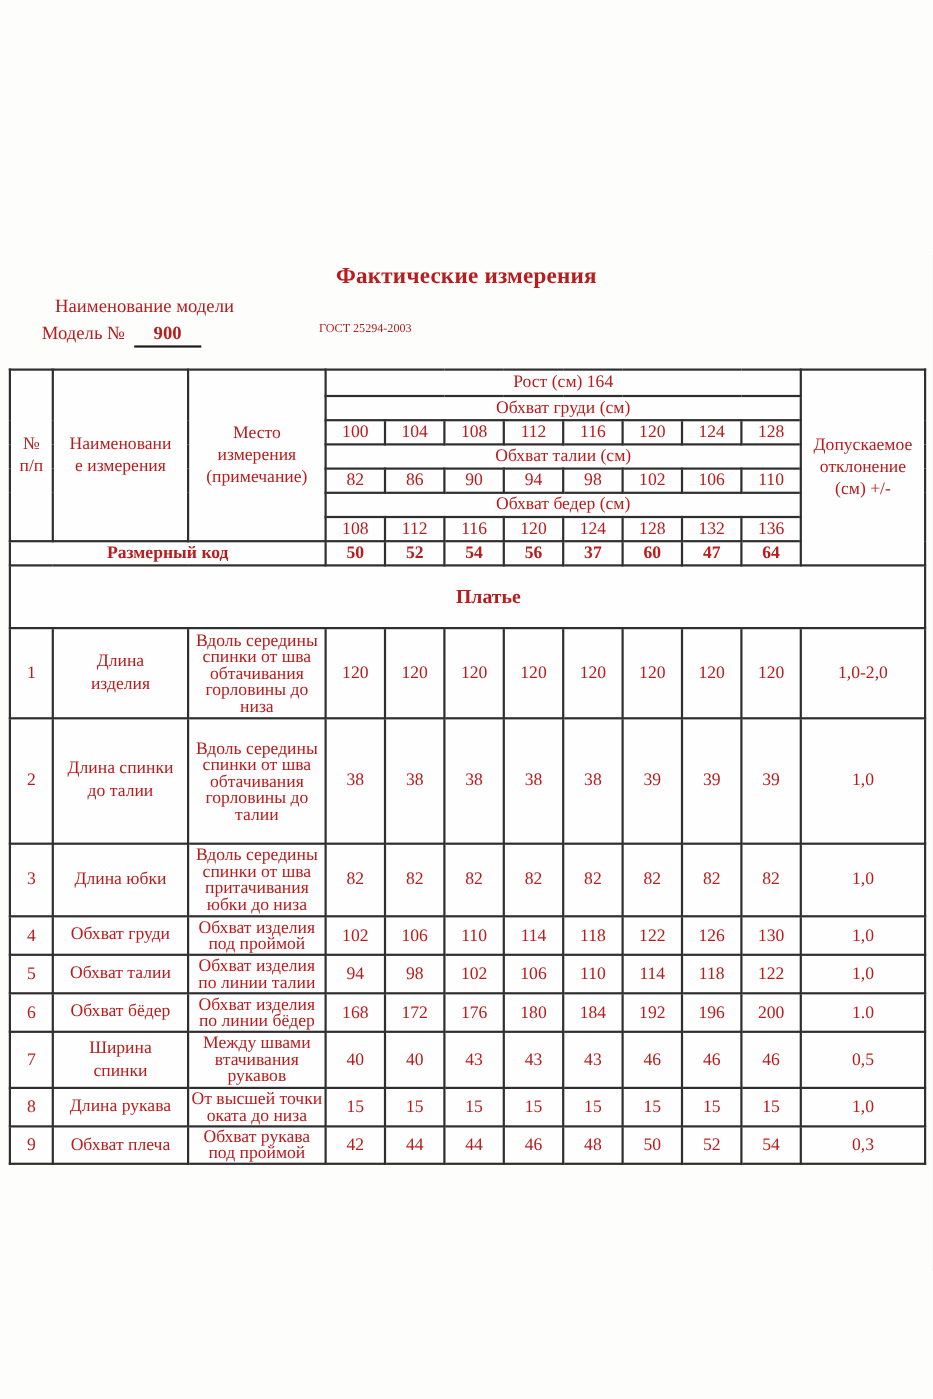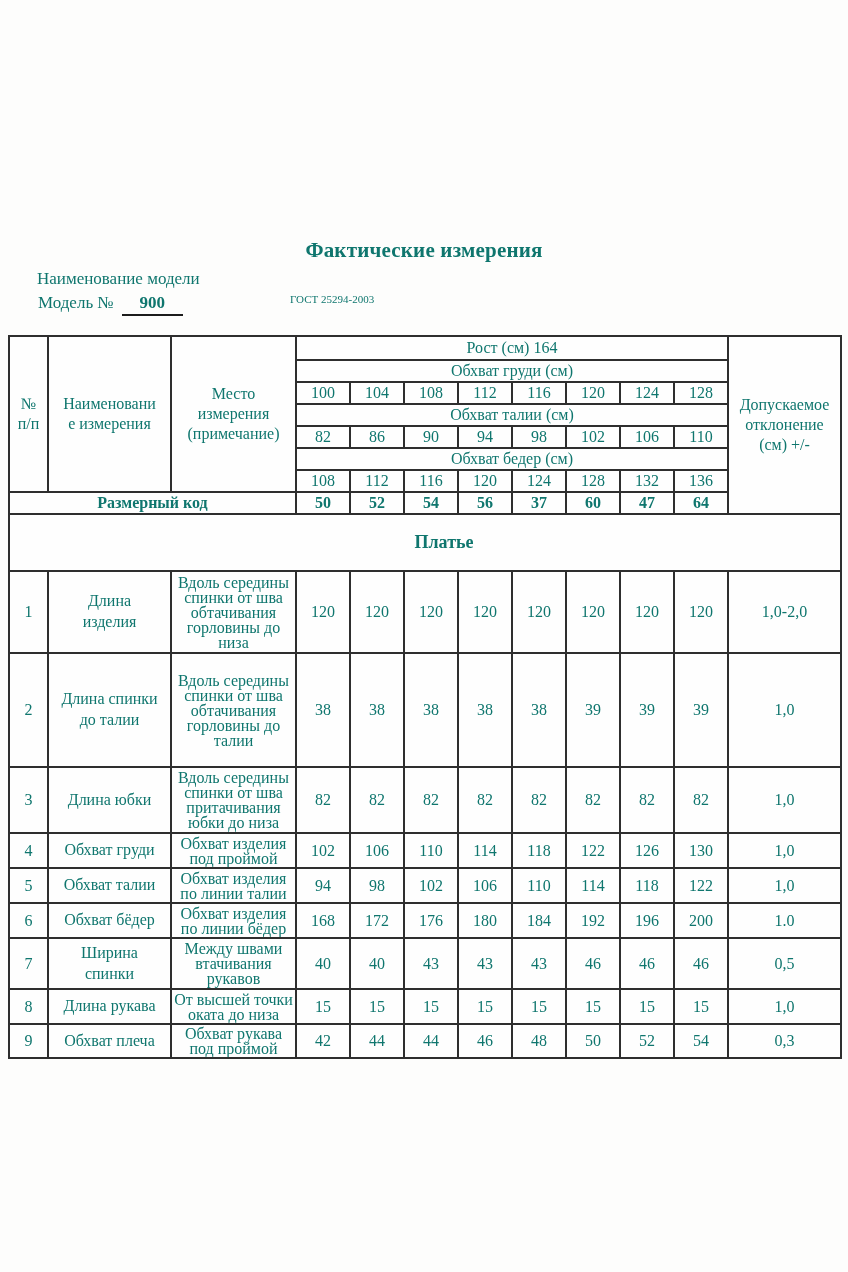--- a/index.html
+++ b/index.html
@@ -2,33 +2,33 @@
 <html><head>
 <meta charset="utf-8">
 <style>
   * { margin:0; padding:0; box-sizing:border-box; }
   html,body { background:#e9e9e9; }
   .page {
     position:relative;
     width:848px; height:1272px;
     background:#fdfdfc;
     font-family:"Liberation Serif","DejaVu Serif",serif;
-    color:#0f766e;
+    color:#b91c1c;
     overflow:hidden;
     margin:0 auto;
   }
   .doc-title {
     padding-top:238px;
     text-align:center;
     font-size:21px;
     font-weight:bold;
     letter-spacing:0.2px;
   }
   .model-name-line {
-    margin:6px 0 0 37px;
+    margin:6px 0 0 50px;
     font-size:17px;
   }
   .model-no-line {
     position:relative;
     margin:4px 0 0 38px;
     font-size:17px;
     height:26px;
   }
   .model-no-value {
     display:inline-block;

